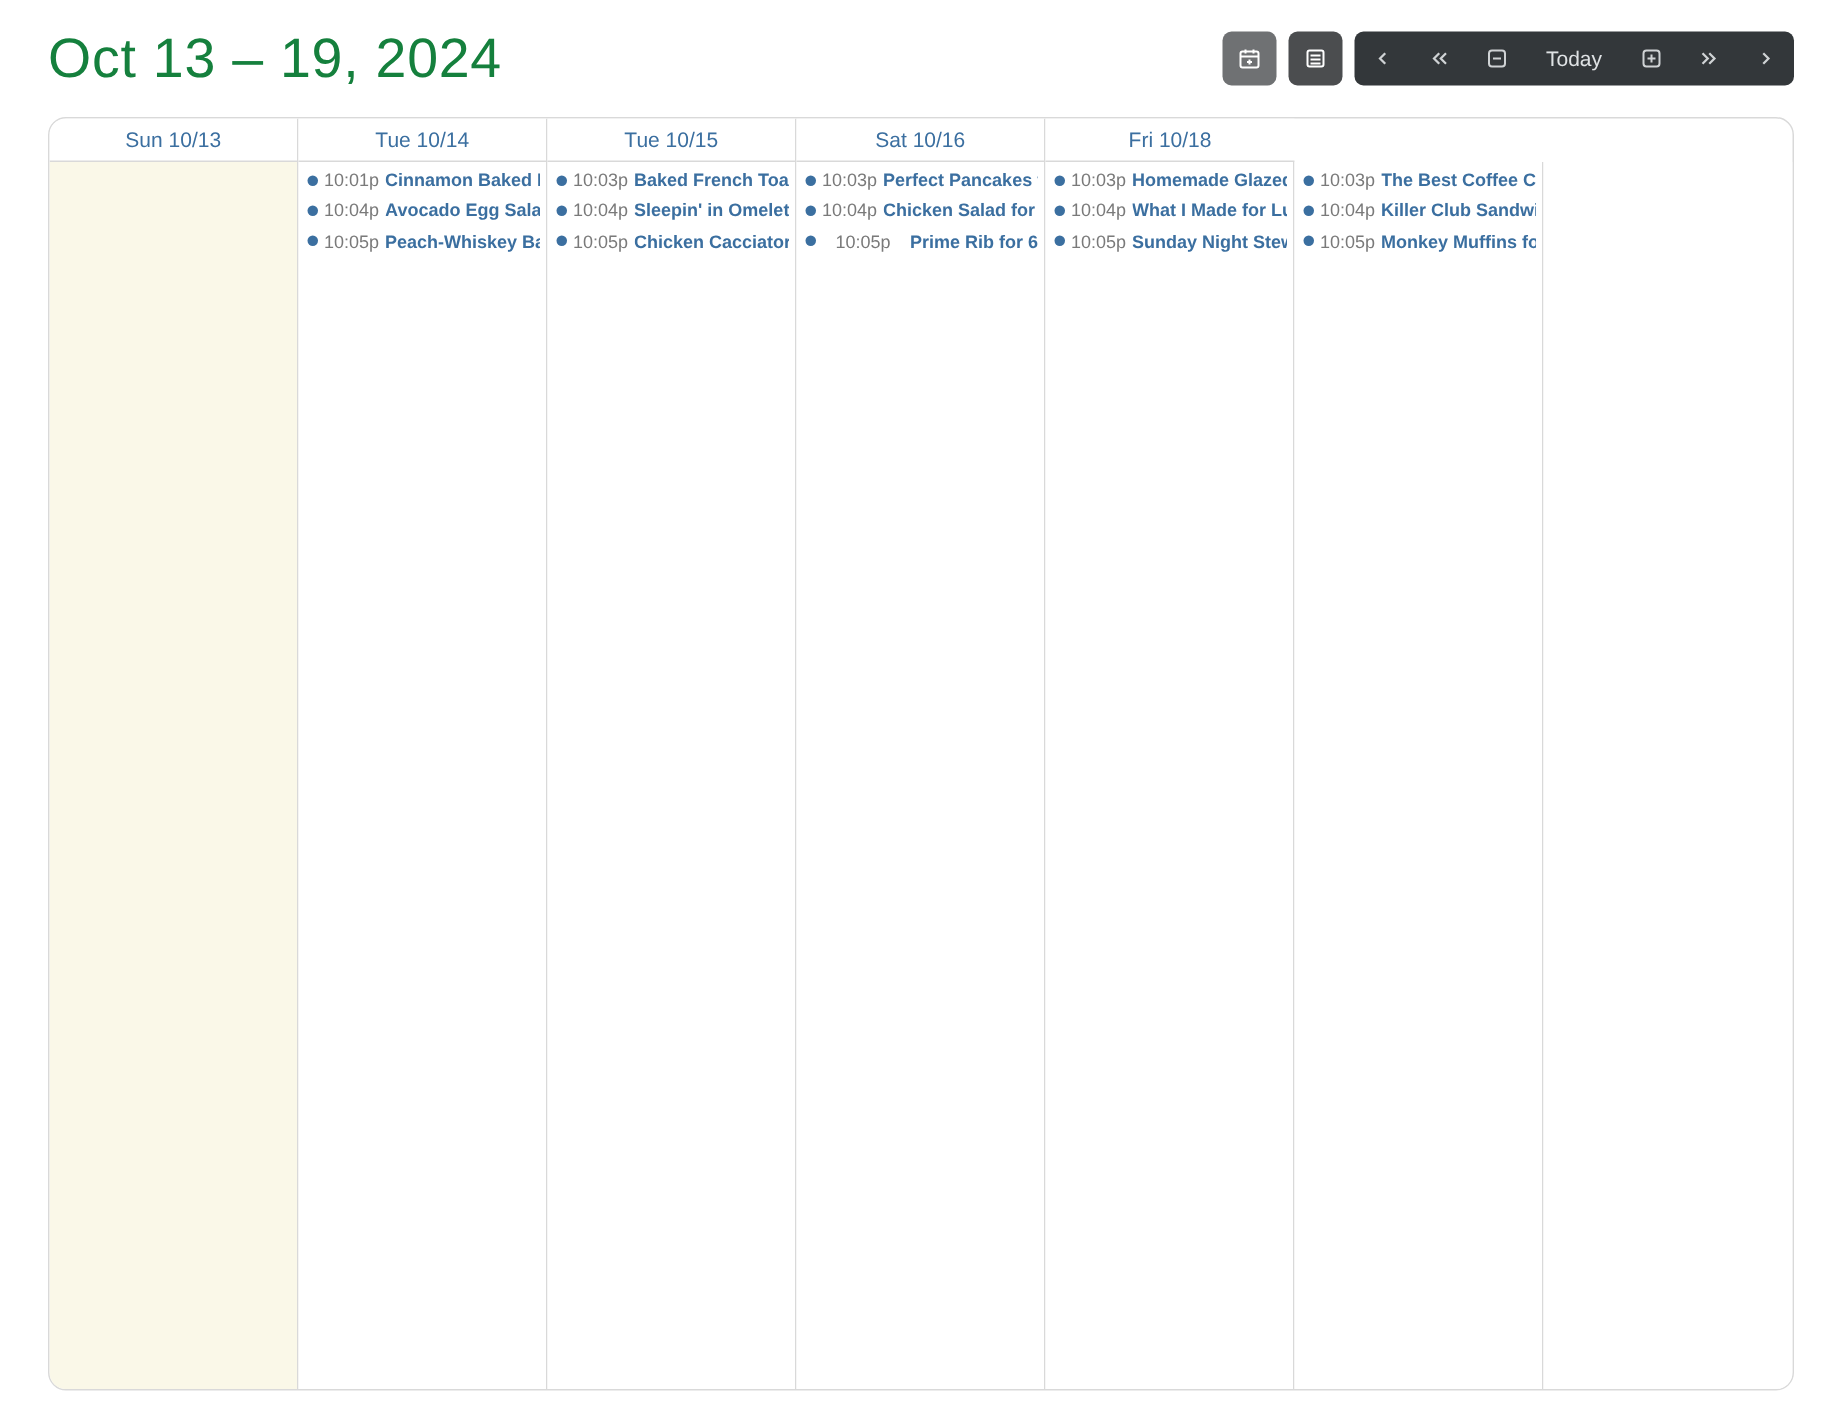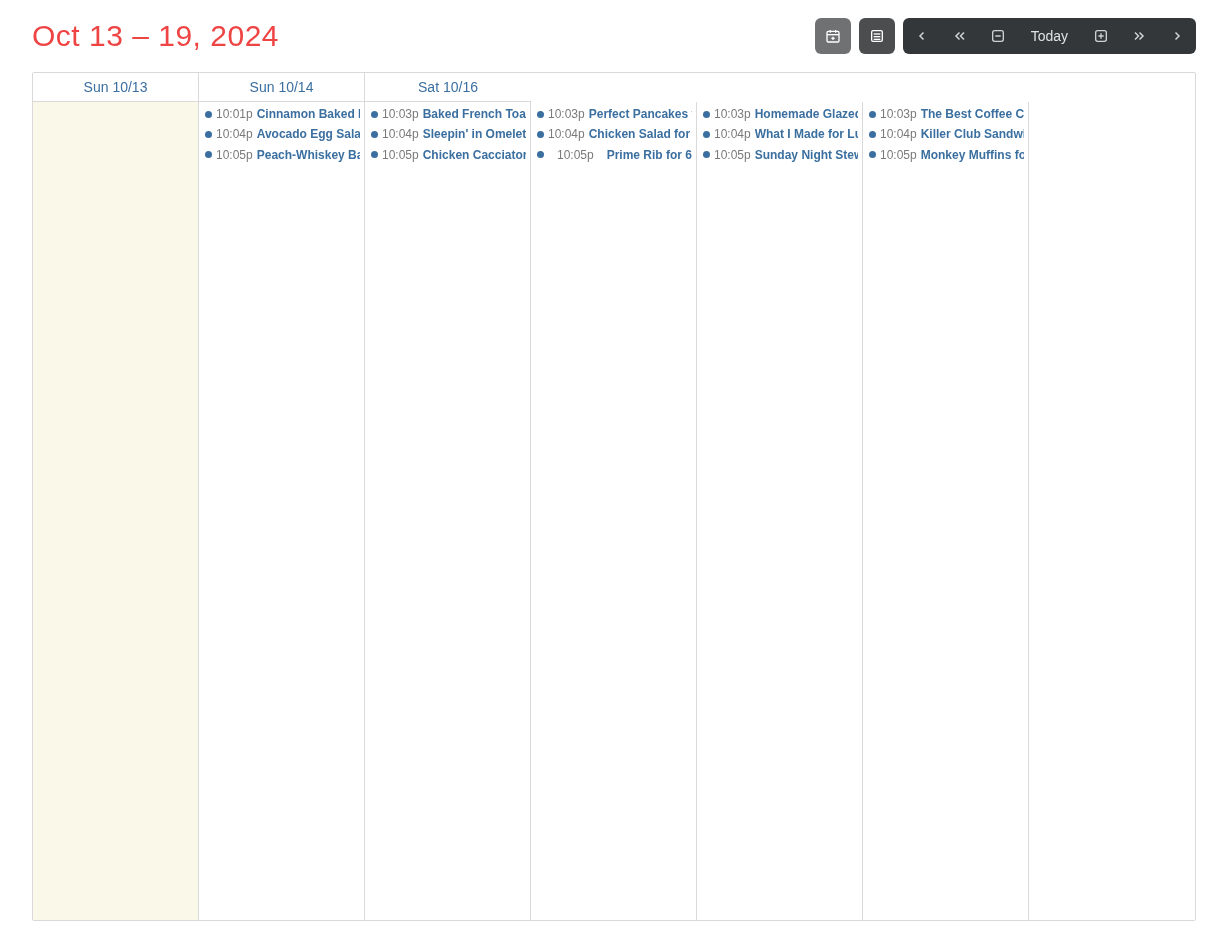--- a/index.html
+++ b/index.html
@@ -14,22 +14,22 @@
   }
   .topbar {
     display: flex;
     justify-content: space-between;
     align-items: center;
     margin-bottom: 18px;
   }
   .title {
     font-family: "Helvetica Neue", Arial, sans-serif;
     font-weight: 400;
-    color: #ef4444;
-    font-size: 30px;
+    color: #15803d;
+    font-size: 37px;
     letter-spacing: 0.5px;
   }
   .toolbar {
     display: flex;
     gap: 8px;
     align-items: center;
   }
   .btn-square {
     width: 36px; height: 36px;
     display: flex; align-items: center; justify-content: center;
@@ -56,21 +56,21 @@
   .today-btn {
     padding: 0 14px;
     height: 36px;
     display: flex; align-items: center; justify-content: center;
     color: #dfe2e4;
     font-size: 14px;
     cursor: pointer;
   }
   .calendar {
     border: 1px solid #d9d9d9;
-    border-radius: 2px;
+    border-radius: 12px;
     overflow: hidden;
   }
   .cal-head {
     display: grid;
     grid-template-columns: repeat(7, 1fr);
   }
   .cal-head-cell {
     border-right: 1px solid #d9d9d9;
     border-bottom: 1px solid #d9d9d9;
     text-align: center;
@@ -208,22 +208,24 @@
           </span>
         </div>
       </div>
 
     </div>
   </div>
 
   <div class="calendar">
     <div class="cal-head" id="cal-head">
         <div class="cal-head-cell">Sun 10/13</div>
-        <div class="cal-head-cell">Sun 10/14</div>
+        <div class="cal-head-cell">Tue 10/14</div>
+        <div class="cal-head-cell">Tue 10/15</div>
         <div class="cal-head-cell">Sat 10/16</div>
+        <div class="cal-head-cell">Fri 10/18</div>
       </div>
     <div class="cal-body" id="cal-body">
         <div class="cal-col today-col"></div>
         <div class="cal-col">
           <div class="event">
             <span class="dot"></span>
             <span class="time">10:01p</span>
             <span class="title-e">Cinnamon Baked French</span>
           </div>
           <div class="event">

